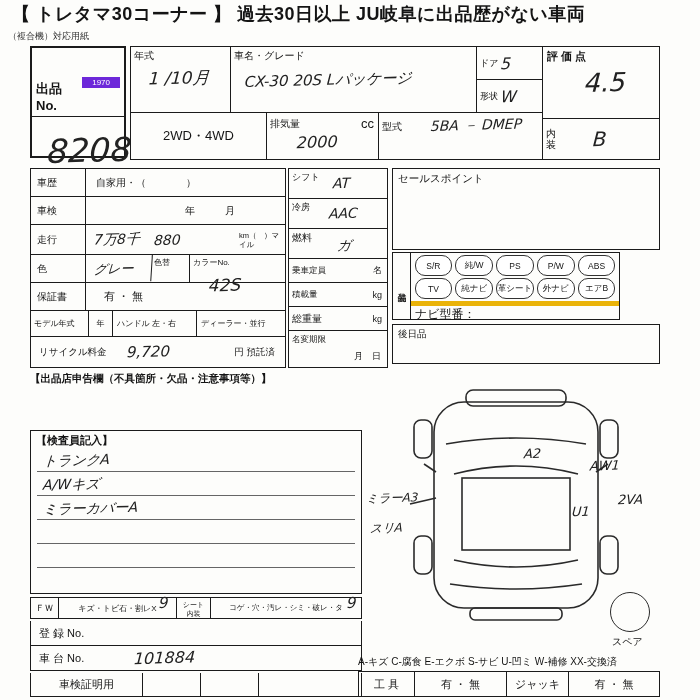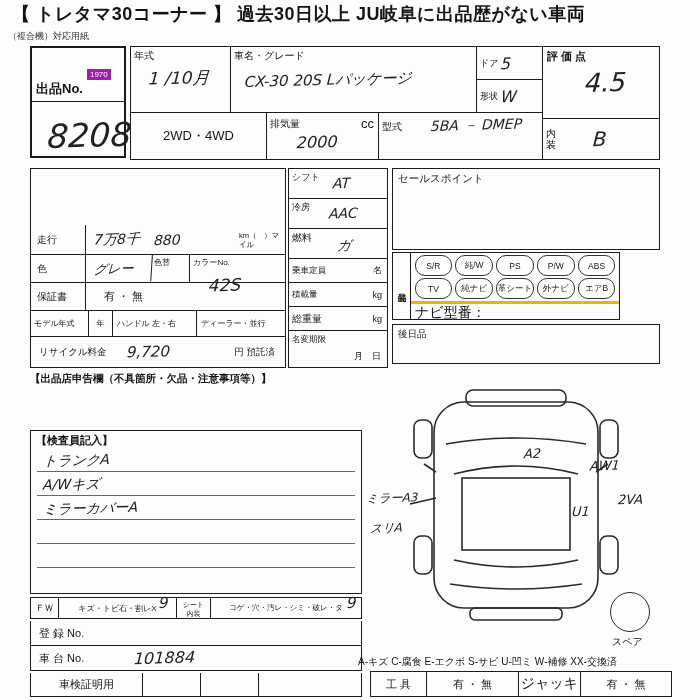--- a/index.html
+++ b/index.html
@@ -25,21 +25,21 @@
 <body>
 
 <div id="sheet">
 
   <div class="abs hdr" style="left:12px; top:2px;">【 トレタマ30コーナー 】 過去30日以上 JU岐阜に出品歴がない車両</div>
   <div class="abs" style="left:8px; top:30px; font-size:9px; color:#333;">（複合機）対応用紙</div>
 
   <div class="bx" style="left:30px; top:46px; width:96px; height:112px; border-width:2.2px;">
     <div class="flexc" style="gap:4px; padding:3px 4px; border-bottom:1.8px solid #1b1b1b;">
       <span style="font-size:13px; font-weight:bold;margin-top:29px;">出品No.</span>
-      <span style="background:#a21caf; color:#fff; font-size:8px; padding:1px 3px;">1970</span>
+      <span style="background:#6d28d9; color:#fff; font-size:8px; padding:1px 10px;">1970</span>
     </div>
     <div class="hand" style="font-size:33px; padding:14px 0 0 16px;">8208</div>
   </div>
 
   <div class="bx" style="left:130px; top:46px; width:530px; height:114px;">
 
     <div class="abs cellR cellB" style="left:0; top:0; width:100px; height:66px;">
       <div class="lbl" style="padding:2px 3px;">年式</div>
       <div class="hand" style="font-size:17px; padding:2px 0 0 18px;">1 /10月</div>
     </div>
@@ -79,21 +79,29 @@
     </div>
 
     <div class="abs" style="left:412px; top:72px; width:116px; height:40px; display:flex; align-items:center;">
       <span style="font-size:10px; width:16px; line-height:1.1; padding-left:3px;">内装</span>
       <span class="hand" style="font-size:20px; margin-left:34px;">B</span>
     </div>
   </div>
 
   <div class="bx" style="left:30px; top:168px; width:256px; height:200px;">
 
-
+    <div class="abs cellB flexc" style="left:0; top:0; width:100%; height:28px;">
+      <span class="cellR flexc" style="width:55px; height:100%; font-size:10px; padding-left:6px;">車歴</span>
+      <span style="font-size:10px; padding-left:10px;">自家用・（　　　　）</span>
+    </div>
+
+    <div class="abs cellB flexc" style="left:0; top:28px; width:100%; height:28px;">
+      <span class="cellR flexc" style="width:55px; height:100%; font-size:10px; padding-left:6px;">車検</span>
+      <span style="font-size:10px; margin-left:auto; padding-right:50px;">年　　　月</span>
+    </div>
 
     <div class="abs cellB flexc" style="left:0; top:56px; width:100%; height:30px;">
       <span class="cellR flexc" style="width:55px; height:100%; font-size:10px; padding-left:6px;">走行</span>
       <span class="hand" style="font-size:14px; padding-left:8px;">7万8千</span>
       <span class="hand" style="font-size:14px; padding-left:14px;">880</span>
       <span style="font-size:7.5px; margin-left:auto; padding-right:4px; width:46px; line-height:1.2;">km（　）マイル</span>
     </div>
 
     <div class="abs cellB flexc" style="left:0; top:86px; width:100%; height:28px;">
       <span class="cellR flexc" style="width:55px; height:100%; font-size:10px; padding-left:6px;">色</span>
@@ -169,21 +177,21 @@
         <span class="badge">P/W</span>
         <span class="badge">ABS</span>
       </div>
       <div style="display:flex; padding:2px 2px;">
         <span class="badge">TV</span>
         <span class="badge">純ナビ</span>
         <span class="badge">革シート</span>
         <span class="badge">外ナビ</span>
         <span class="badge">エアB</span>
       </div>
-      <div class="flexc" style="flex:1; border-top:3px solid #eab308; font-size:14px; padding-left:4px;">ナビ型番：</div>
+      <div class="flexc" style="flex:1; border-top:5px solid #eab308; font-size:12px; padding-left:4px;">ナビ型番：</div>
     </div>
   </div>
 
   <div class="bx" style="left:392px; top:324px; width:268px; height:40px;">
     <div style="font-size:9.5px; padding:3px 5px;">後日品</div>
   </div>
 
   <div class="bx" style="left:30px; top:430px; width:332px; height:164px;">
     <div style="font-size:11px; font-weight:bold; padding:2px 5px;">【検査員記入】</div>
     <div class="ruleline" style="top:40px;"></div>
@@ -250,20 +258,20 @@
     <span class="cellR" style="width:58px;"></span>
     <span class="cellR" style="width:58px;"></span>
     <span style="flex:1;"></span>
   </div>
 
   <div class="abs" style="left:610px; top:592px; width:40px; height:40px; border:1.8px solid #2a2a2a; border-radius:50%;"></div>
   <div class="abs" style="left:612px; top:635px; font-size:10px;">スペア</div>
 
   <div class="abs" style="left:358px; top:655px; width:305px; font-size:10px; white-space:nowrap;">A-キズ C-腐食 E-エクボ S-サビ U-凹ミ W-補修 XX-交換済</div>
 
-  <div class="bx" style="left:370px; top:671px; width:302px; height:26px; display:flex;">
+  <div class="bx" style="left:358px; top:671px; width:302px; height:26px; display:flex;">
     <span class="cellR flexc" style="width:56px; justify-content:center; font-size:11px;">工 具</span>
     <span class="cellR flexc" style="width:92px; justify-content:center; font-size:11px;">有 ・ 無</span>
-    <span class="cellR flexc" style="width:62px; justify-content:center; font-size:14px;">ジャッキ</span>
+    <span class="cellR flexc" style="width:62px; justify-content:center; font-size:11px;">ジャッキ</span>
     <span class="flexc" style="flex:1; justify-content:center; font-size:11px;">有 ・ 無</span>
   </div>
 
 </div>
 
 </body></html>

